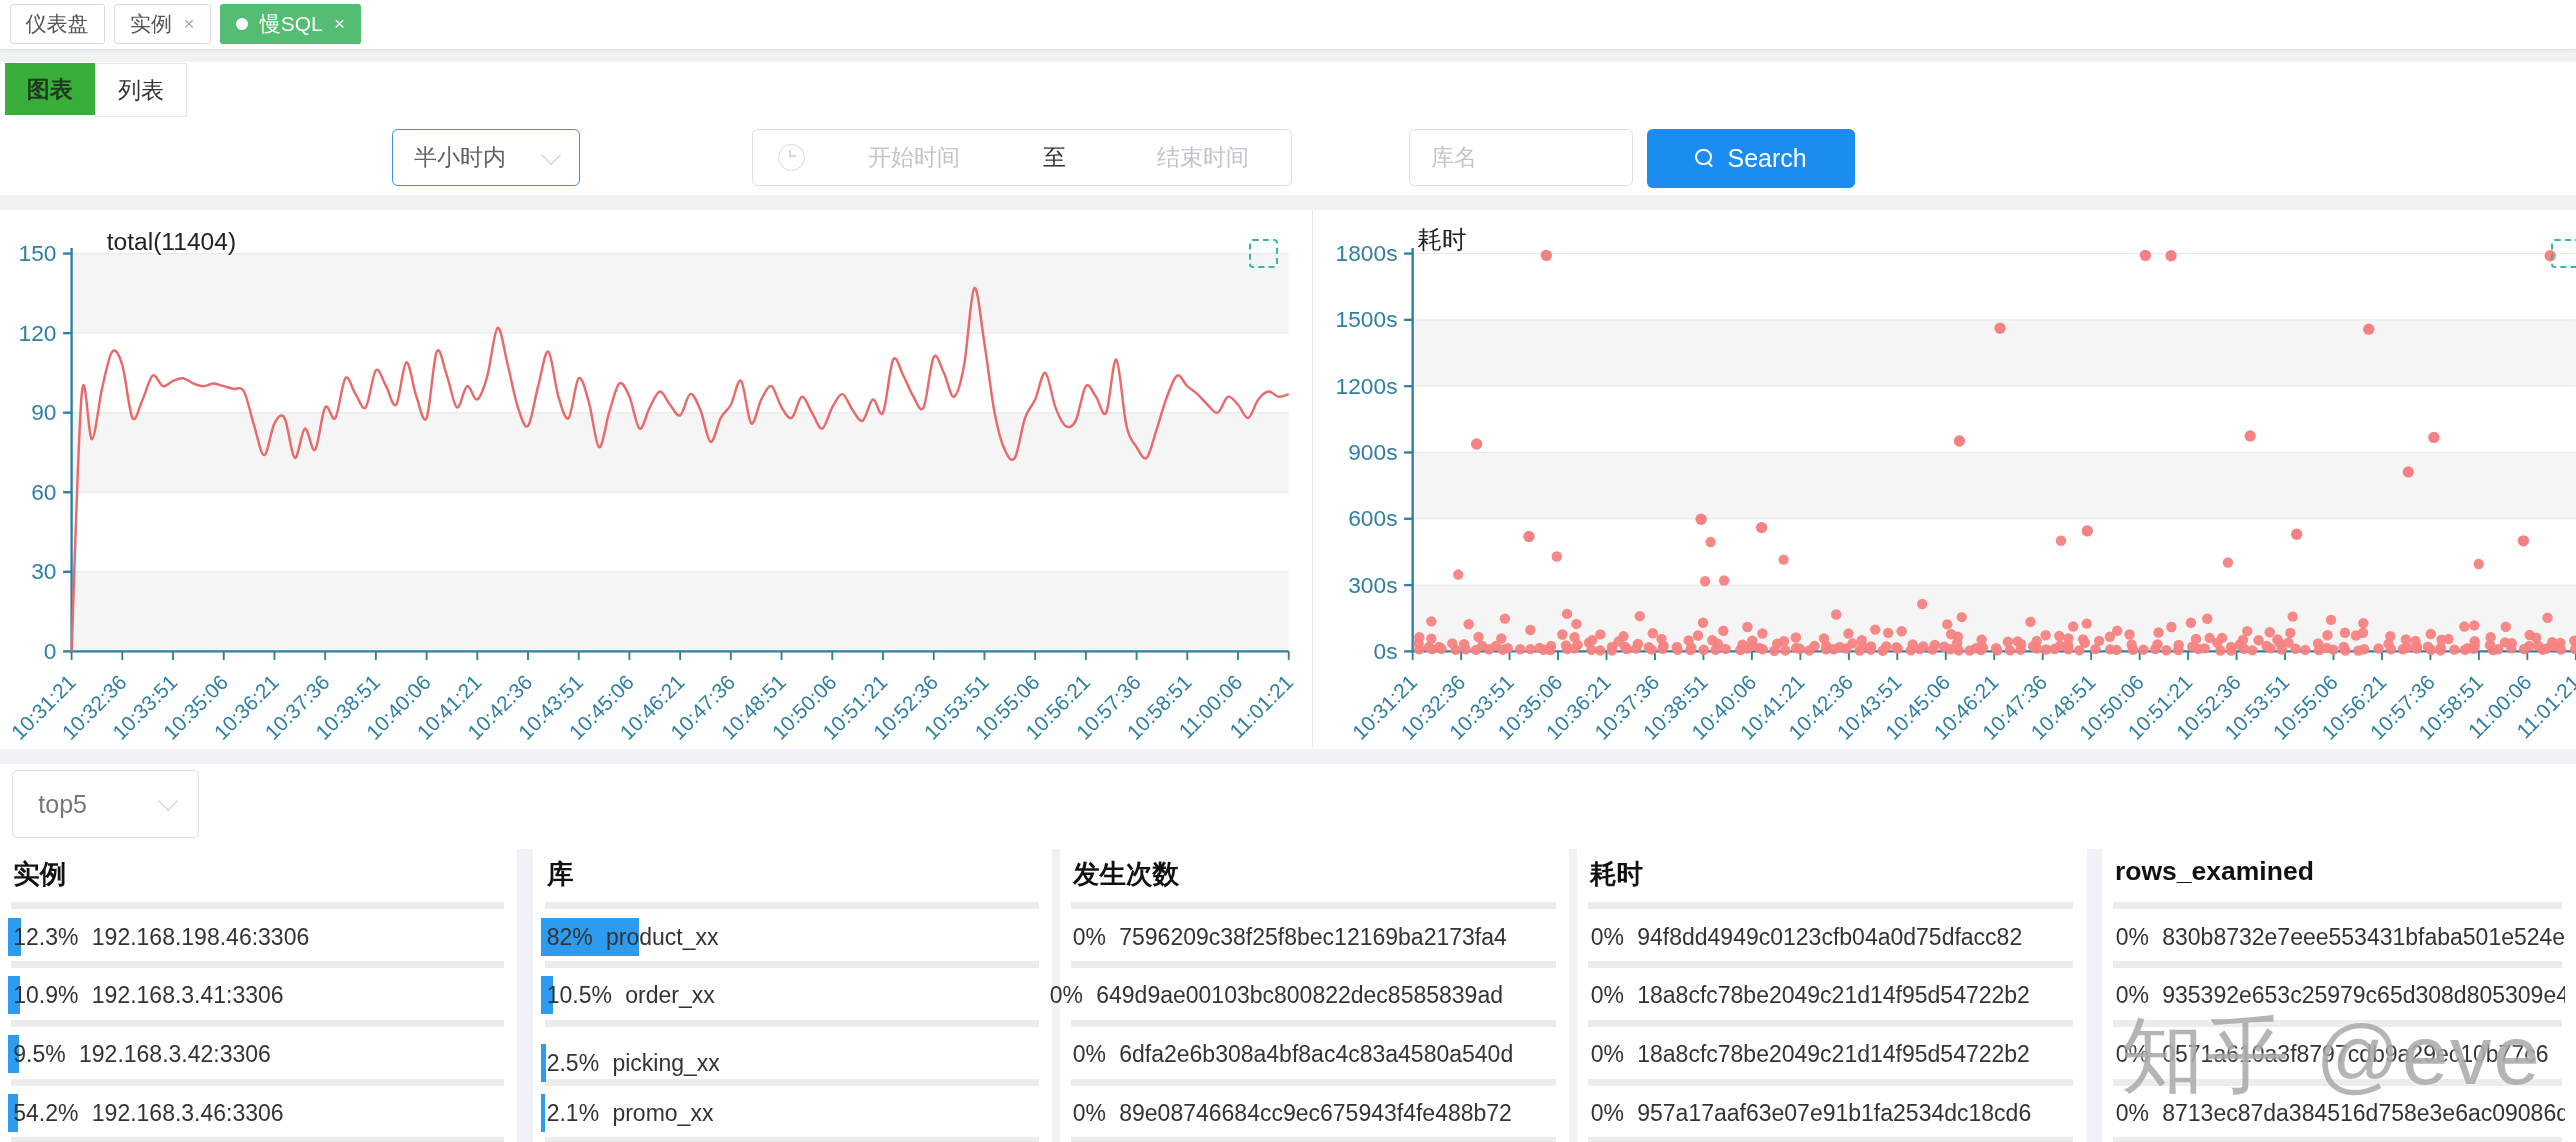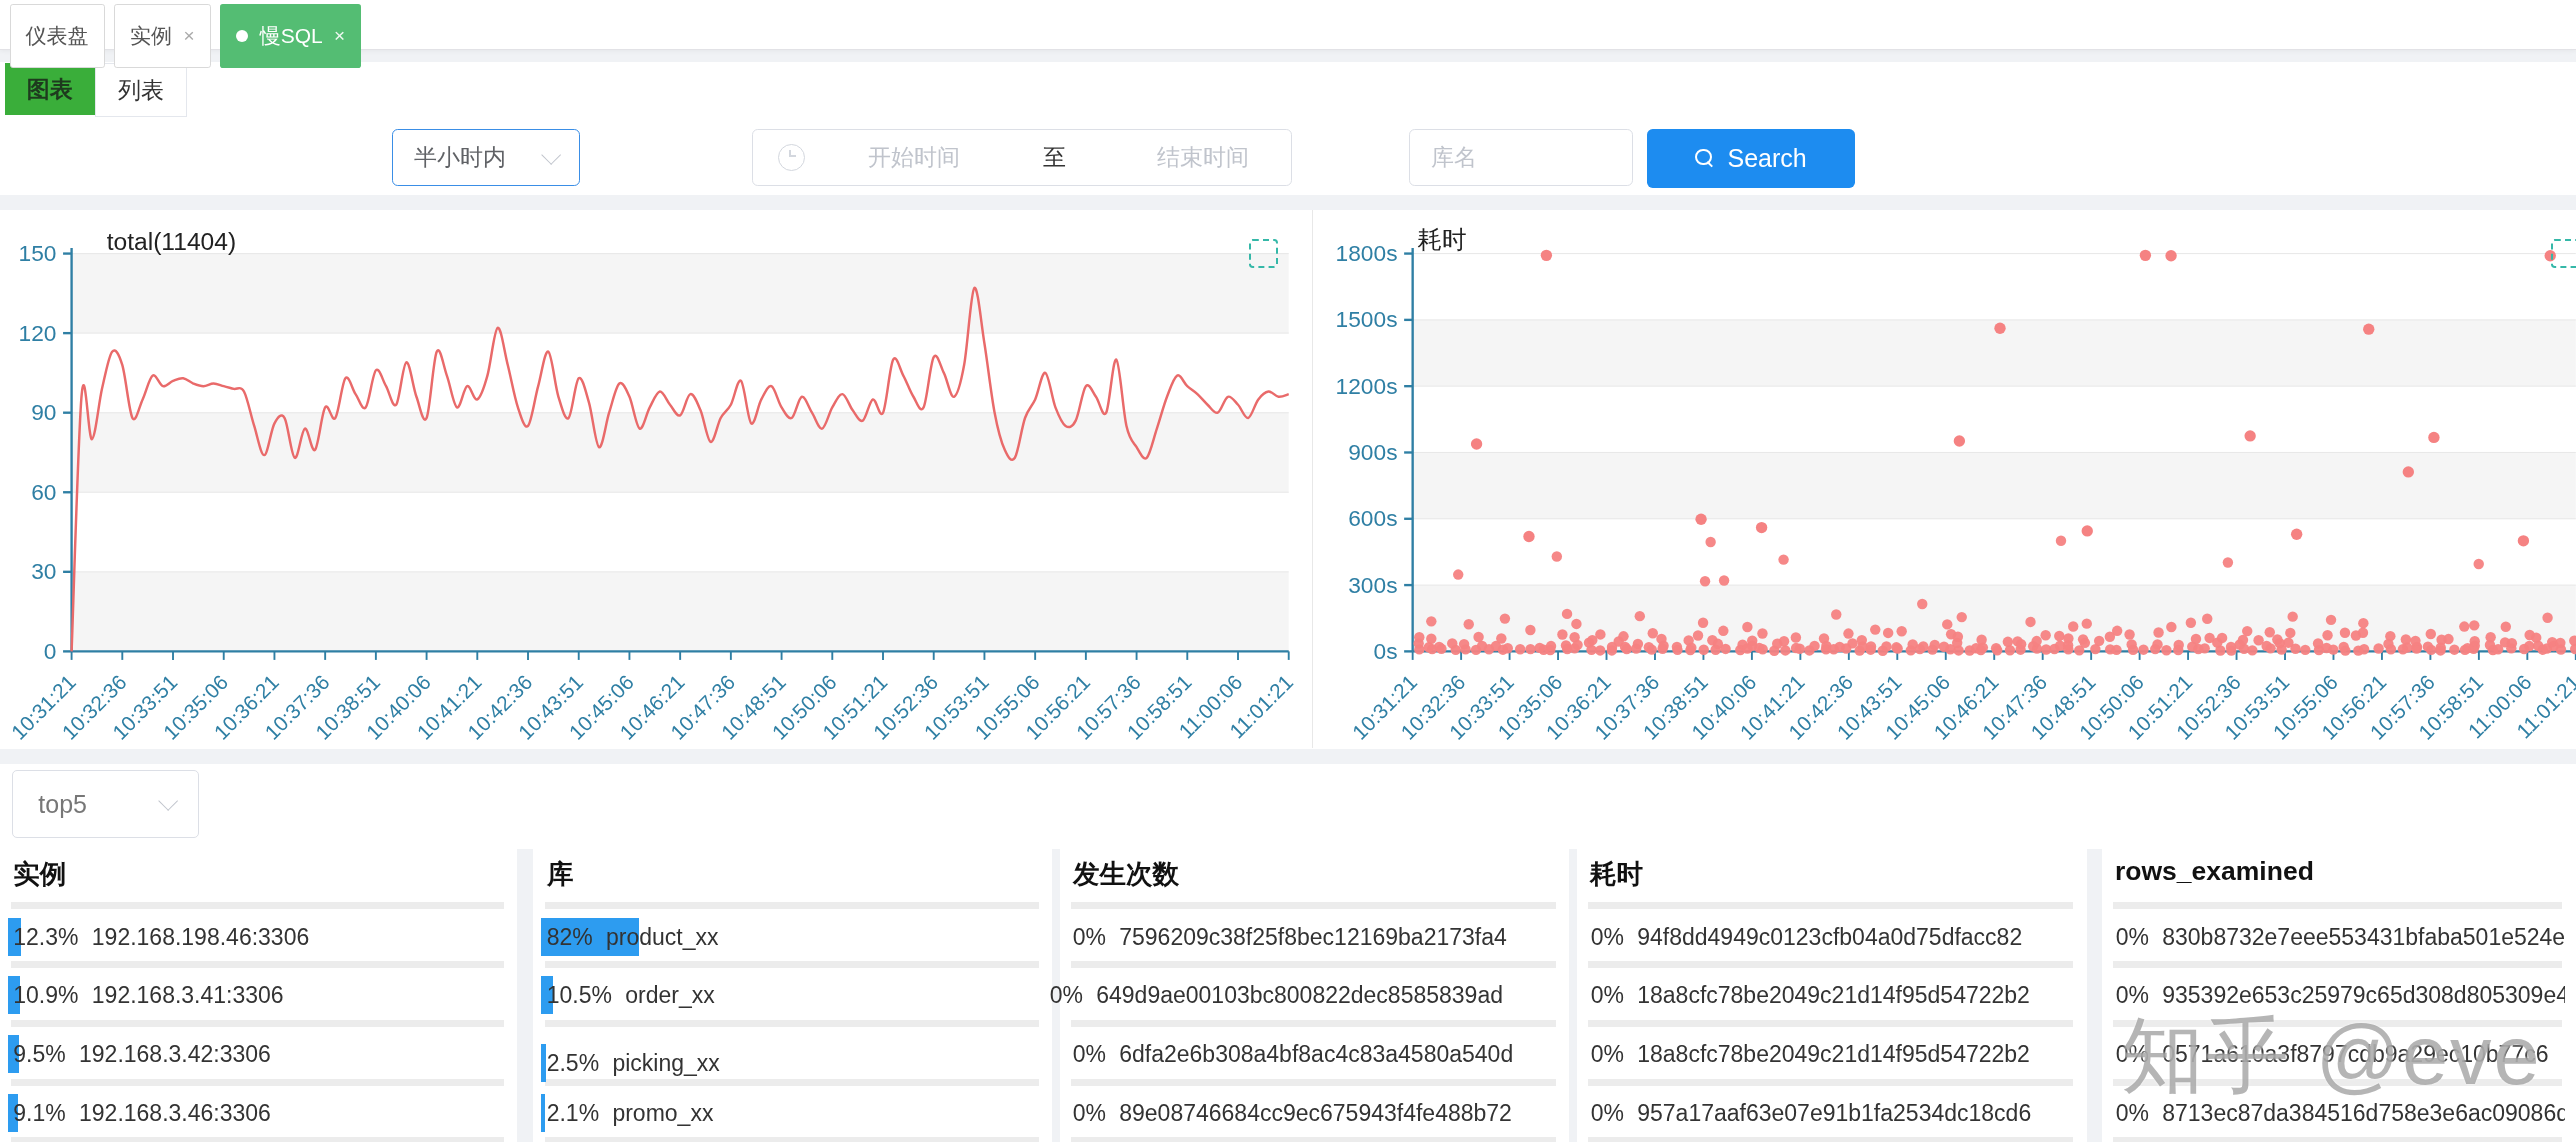--- a/index.html
+++ b/index.html
@@ -3,21 +3,21 @@
 <meta charset="utf-8">
 <style>
   html,body{margin:0;padding:0;background:#fff;}
   .app{position:relative;width:2576px;height:1143px;overflow:hidden;background:#fff;
        font-family:"Liberation Sans","DejaVu Sans",sans-serif;color:#333;}
   .abs{position:absolute;}
   
   .tabbar{position:absolute;left:0;top:0;width:2576px;height:49px;background:#fff;
           border-bottom:0.9px solid #e2e2e6;box-shadow:0 1.9px 4.7px rgba(0,0,0,.05);z-index:5;}
   .wtabs{position:absolute;left:9.5px;top:3.8px;display:flex;gap:9.5px;}
-  .wtab{height:38px;line-height:38px;padding:12px 15px;border:0.9px solid #d9d9d9;border-radius:2.8px;
+  .wtab{height:38px;line-height:38px;padding:0 15px;border:0.9px solid #d9d9d9;border-radius:2.8px;
         font-size:21px;color:#555;background:#fff;display:flex;align-items:center;gap:11.4px;cursor:pointer;}
   .wtab .dot{width:12.3px;height:12.3px;border-radius:50%;background:#fff;display:none;}
   .wtab .x{font-size:19px;color:#aaa;line-height:1;}
   .wtab.active{color:#fff;border-color:transparent;}
   .wtab.active .x{color:rgba(255,255,255,.9);}
   .wtab.active .dot{display:inline-block;}
   
   .subtab{position:absolute;top:63px;height:52px;line-height:52px;text-align:center;font-size:23px;}
   
   .ctrl{position:absolute;top:129px;height:57px;border:0.9px solid #dcdfe6;border-radius:5.7px;
@@ -597,21 +597,21 @@
       <div class="trow" style="left: 7.6px; width: 499px; top: 974px;">
         <span class="bar" style="width: 12.3px; background: rgb(45, 156, 240);"></span>
         <span class="txt"><span class="pct">10.9%</span><span>192.168.3.41:3306</span></span>
       </div>
       <div class="trow" style="left: 7.6px; width: 499px; top: 1033px;">
         <span class="bar" style="width: 11.4px; background: rgb(45, 156, 240);"></span>
         <span class="txt"><span class="pct">9.5%</span><span>192.168.3.42:3306</span></span>
       </div>
       <div class="trow" style="left: 7.6px; width: 499px; top: 1092px;">
         <span class="bar" style="width: 10.4px; background: rgb(45, 156, 240);"></span>
-        <span class="txt"><span class="pct">9.1%</span><span>192.168.3.46:3306</span></span>
+        <span class="txt"><span class="pct">54.2%</span><span>192.168.3.46:3306</span></span>
       </div>
       <div class="col-header" style="left: 547px;">库</div>
       <div class="sep" style="left: 545px; width: 494px; top: 902px;"></div>
       <div class="sep" style="left: 545px; width: 494px; top: 961px;"></div>
       <div class="sep" style="left: 545px; width: 494px; top: 1020px;"></div>
       <div class="sep" style="left: 545px; width: 494px; top: 1079px;"></div>
       <div class="sep" style="left: 545px; width: 494px; top: 1137px;"></div>
       <div class="trow" style="left: 541px; width: 499px; top: 916px;">
         <span class="bar" style="width: 98px; background: rgb(45, 156, 240);"></span>
         <span class="txt"><span class="pct">82%</span><span>product_xx</span></span>

